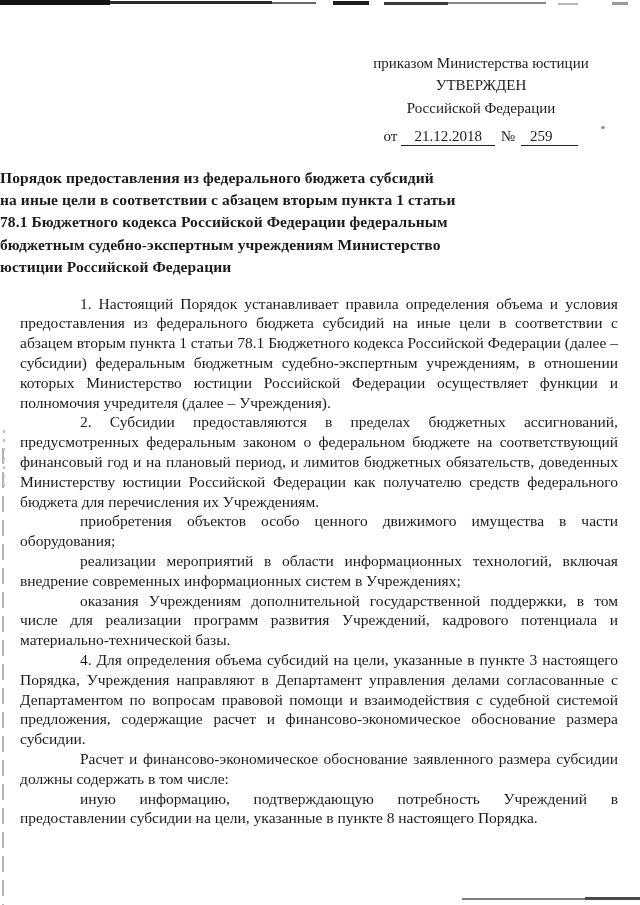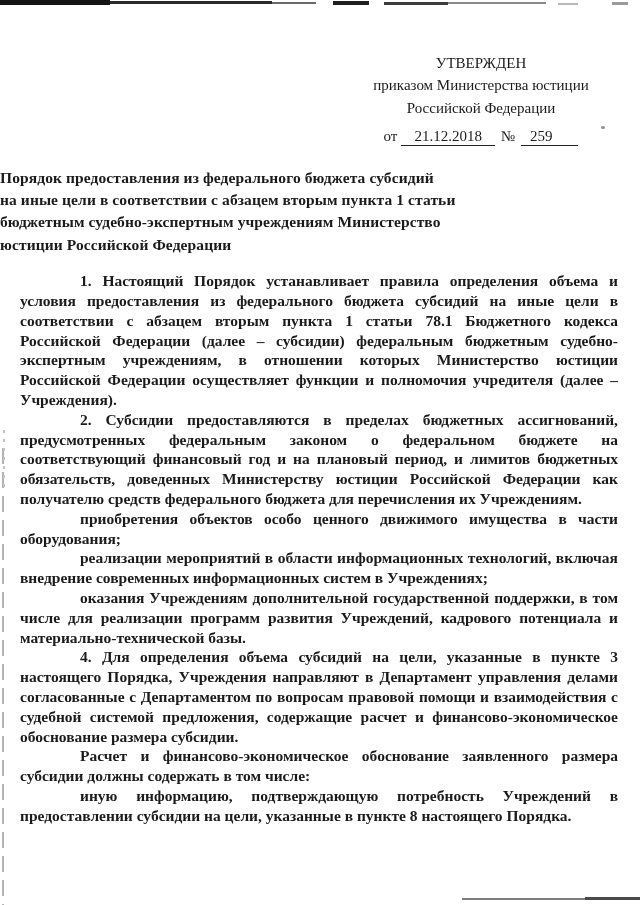--- a/index.html
+++ b/index.html
@@ -62,21 +62,20 @@
     line-height:22.4px;
     letter-spacing:0.1px;
   }
 
   
   .body{
     margin:15px 22px 4px 20px;
     font-size:15.5px;
     line-height:19.8px;
     text-align:justify;
-    font-weight:bold;
   }
   .body p{
     margin:0;
     text-indent:60px;
   }
 </style>
 </head>
 <body>
 
 <div class="page">
@@ -89,32 +88,33 @@
   <div class="artifact top-seg6"></div>
   <div class="artifact top-seg7"></div>
   <div class="artifact top-seg8"></div>
   <div class="artifact left-edge"></div>
   <div class="artifact left-edge-dots"></div>
   <div class="artifact bottom-line"></div>
   <div class="artifact bottom-line-dark"></div>
   <div class="artifact num-speck"></div>
 
   <div class="approval">
+    <div>приказом Министерства юстиции</div>
     <div>УТВЕРЖДЕН</div>
-    <div>приказом Министерства юстиции</div>
     <div>Российской Федерации</div>
     <div class="order-line">
       <span class="lbl">от</span><span class="u u-date">21.12.2018</span>
       <span class="lbl">№</span><span class="u u-num">259</span>
     </div>
   </div>
 
   <div class="title">
     <div>Порядок предоставления из федерального бюджета субсидий</div>
     <div>на иные цели в соответствии с абзацем вторым пункта 1 статьи</div>
+    <div>78.1 Бюджетного кодекса Российской Федерации федеральным</div>
     <div>бюджетным судебно-экспертным учреждениям Министерство</div>
     <div>юстиции Российской Федерации</div>
   </div>
 
   <div class="body">
     <p>1. Настоящий Порядок устанавливает правила определения объема и условия предоставления из федерального бюджета субсидий на иные цели в соответствии с абзацем вторым пункта 1 статьи 78.1 Бюджетного кодекса Российской Федерации (далее – субсидии) федеральным бюджетным судебно-экспертным учреждениям, в отношении которых Министерство юстиции Российской Федерации осуществляет функции и полномочия учредителя (далее – Учреждения).</p>
     <p>2. Субсидии предоставляются в пределах бюджетных ассигнований, предусмотренных федеральным законом о федеральном бюджете на соответствующий финансовый год и на плановый период, и лимитов бюджетных обязательств, доведенных Министерству юстиции Российской Федерации как получателю средств федерального бюджета для перечисления их Учреждениям.</p>
     <p>приобретения объектов особо ценного движимого имущества в части оборудования;</p>
     <p>реализации мероприятий в области информационных технологий, включая внедрение современных информационных систем в Учреждениях;</p>
     <p>оказания Учреждениям дополнительной государственной поддержки, в том числе для реализации программ развития Учреждений, кадрового потенциала и материально-технической базы.</p>

